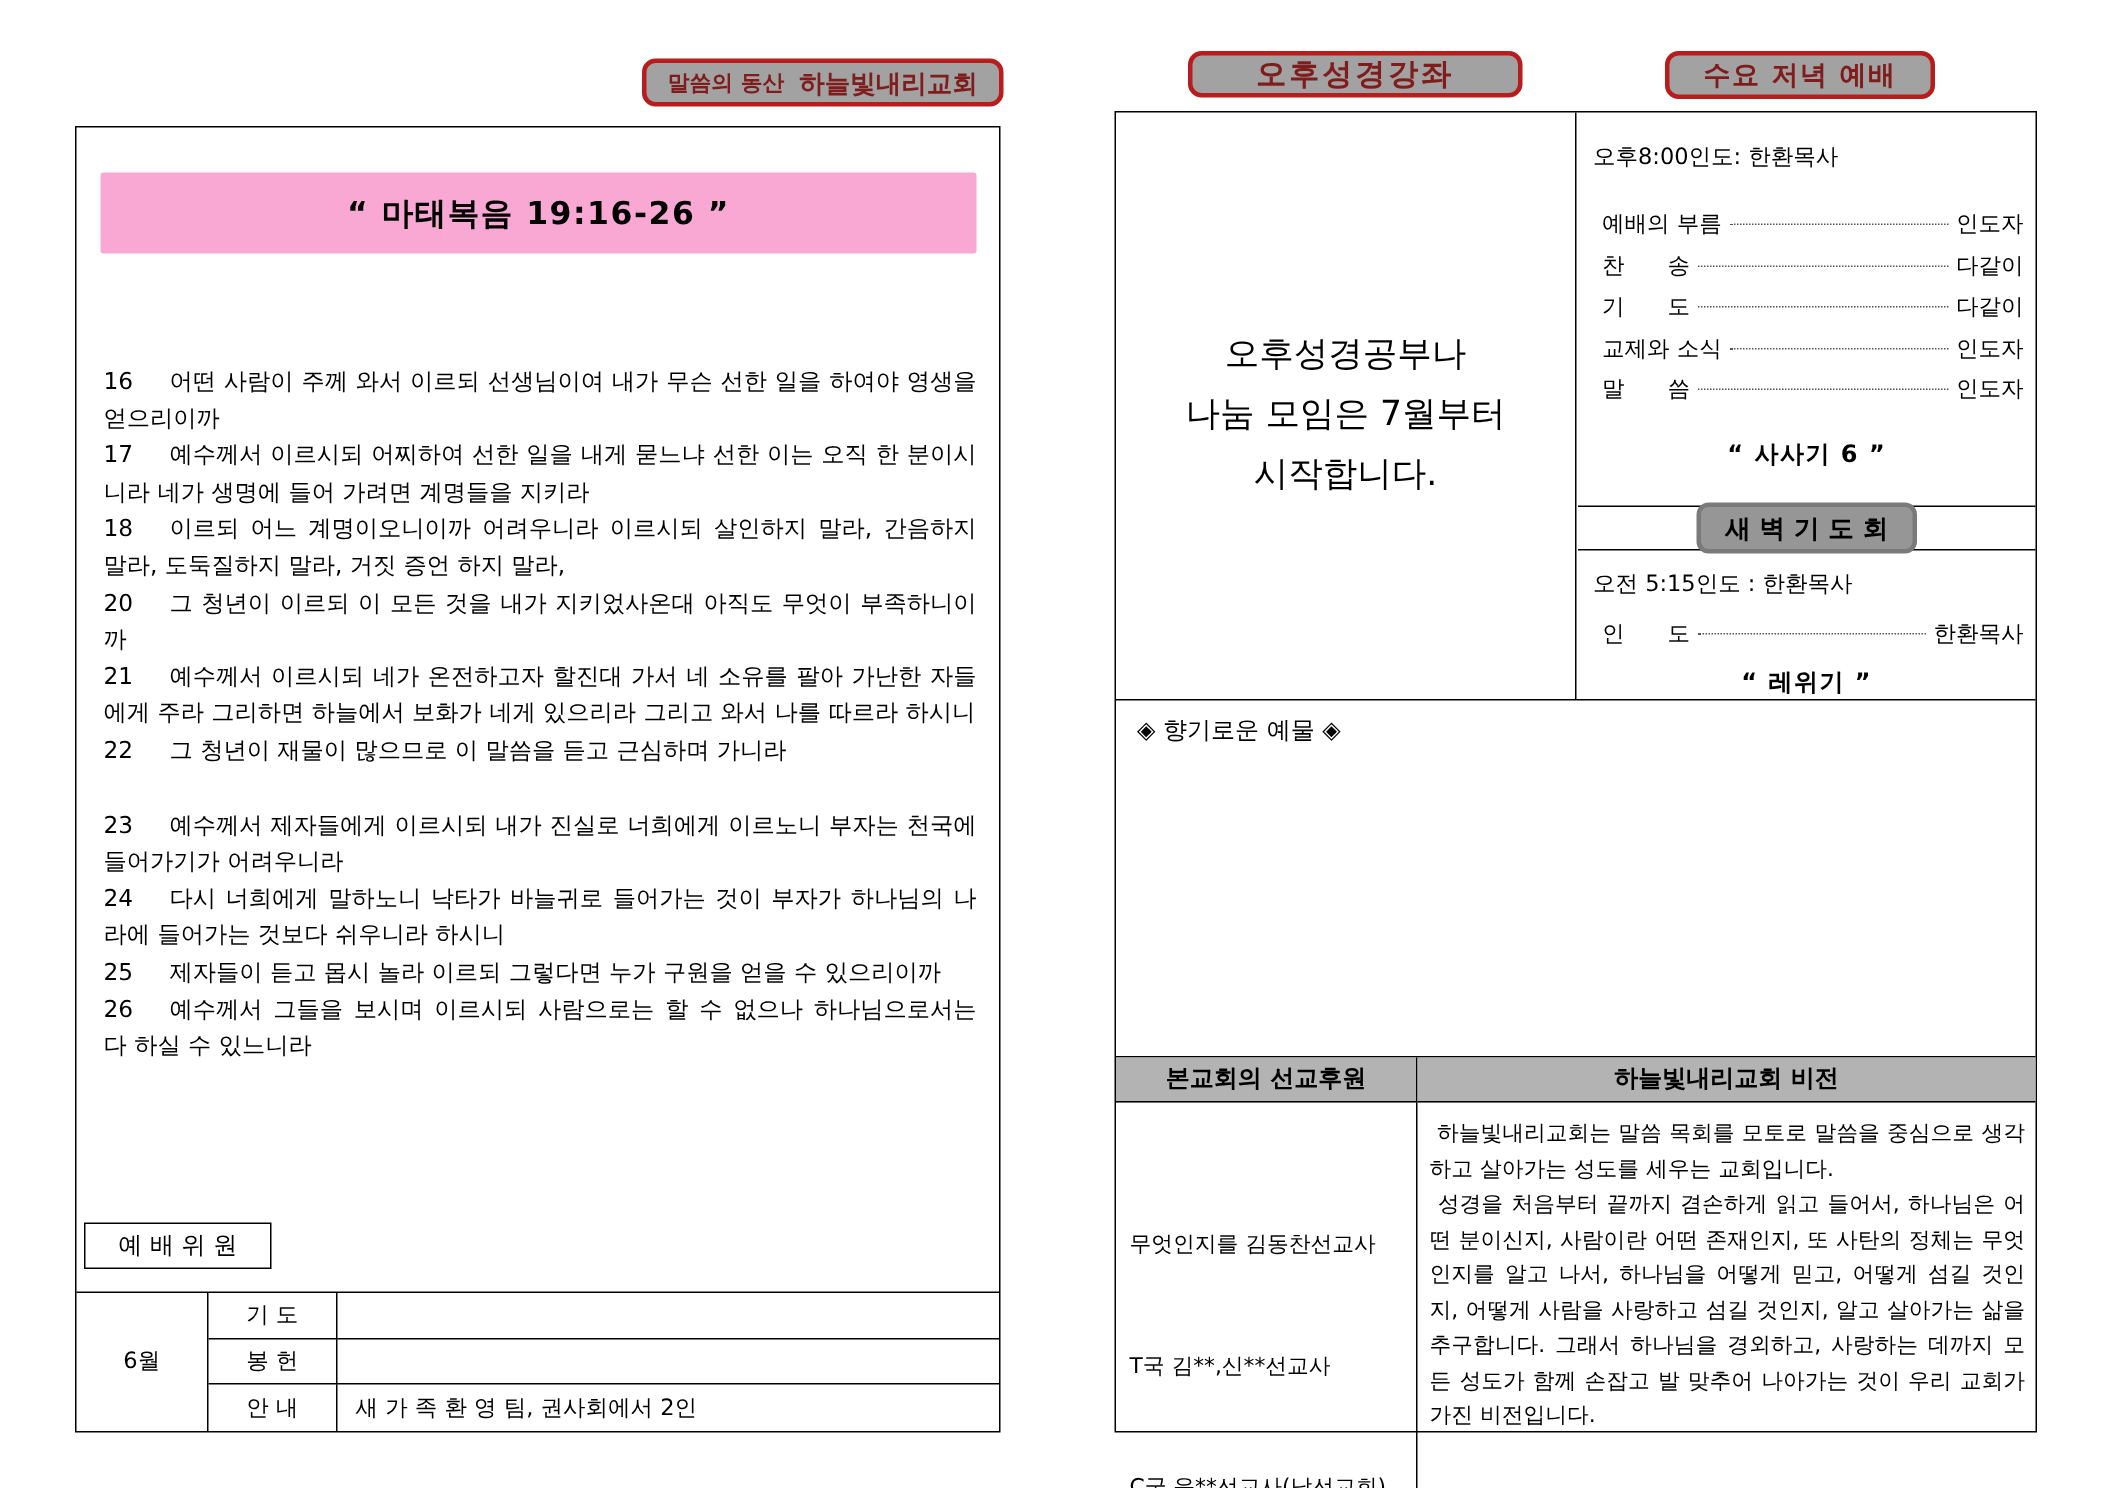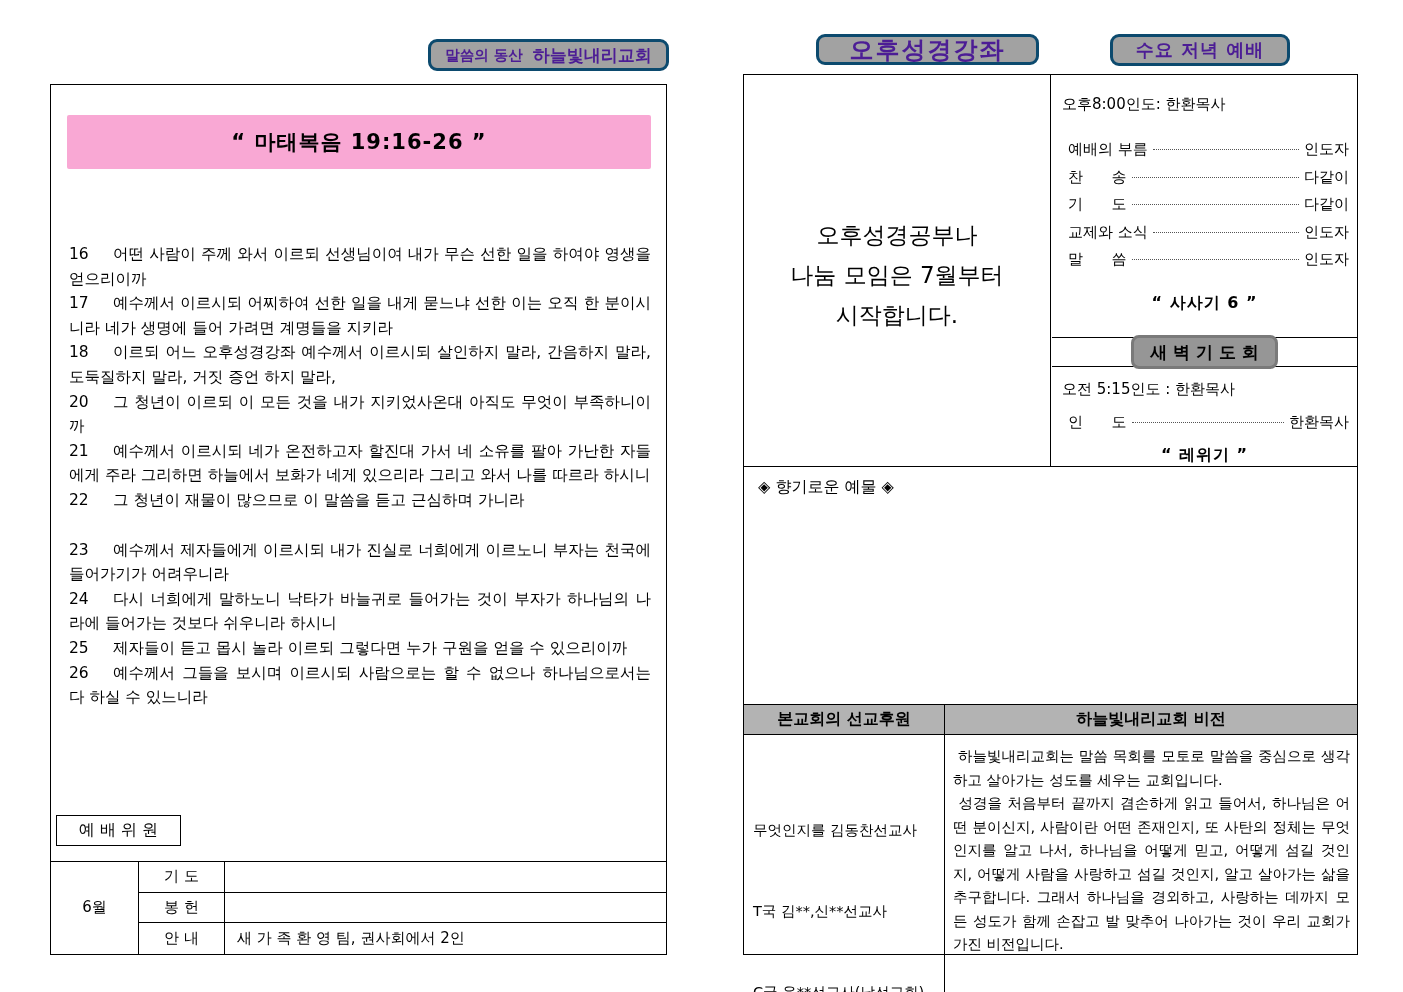--- a/index.html
+++ b/index.html
@@ -7,28 +7,28 @@
   body {
     width:1403px; height:992px; position:relative;
     background:#ffffff; color:#000;
     font-family:"DejaVu Sans","Liberation Sans",sans-serif;
     overflow:hidden;
   }
 
   
   .badge {
     position:absolute; background:#a2a2a2;
-    border:3px solid #0c4a6e; border-radius:9px;
-    display:flex; align-items:center; justify-content:center;
-    font-weight:bold; color:#4c1d95;
+    border:3px solid #b91c1c; border-radius:9px;
+    display:flex; align-items:center; justify-content:center;
+    font-weight:bold; color:#7f1d1d;
   }
   .badge-church { left:428px; top:39px; width:241px; height:32px; font-size:16px; gap:10px; }
   .badge-church .prefix { font-size:14.5px; }
   .badge-church .name   { font-size:17px; }
-  .badge-afternoon { left:792px; top:34px; width:223px; height:31px; font-size:24px; letter-spacing:2px;margin-left:24px; }
+  .badge-afternoon { left:792px; top:34px; width:223px; height:31px; font-size:20px; letter-spacing:2px; }
   .badge-wednesday { left:1110px; top:34px; width:180px; height:32px; font-size:18px; letter-spacing:1px; }
 
   
   .page-left {
     position:absolute; left:50px; top:84px; width:617px; height:871px;
     border:1px solid #000; background:#fff;
   }
   .title-box {
     position:absolute; left:16px; top:30px; width:584px; height:54px;
     background:#f9a8d4; border-radius:2px;
@@ -134,21 +134,21 @@
 <div class="badge badge-afternoon">오후성경강좌</div>
 <div class="badge badge-wednesday">수요 저녁 예배</div>
 
 <div class="page-left">
 
   <div class="title-box">“ 마태복음 19:16-26 ”</div>
 
   <div class="verses">
     <p class="verse"><span class="num">16</span><span>어떤 사람이 주께 와서 이르되 선생님이여 내가 무슨 선한 일을 하여야 영생을 얻으리이까</span></p>
     <p class="verse"><span class="num">17</span><span>예수께서 이르시되 어찌하여 선한 일을 내게 묻느냐 선한 이는 오직 한 분이시니라 네가 생명에 들어 가려면 계명들을 지키라</span></p>
-    <p class="verse"><span class="num">18</span><span>이르되 어느 오후성경강좌 예수께서 이르시되 살인하지 말라, 간음하지 말라, 도둑질하지 말라, 거짓 증언 하지 말라,</span></p>
+    <p class="verse"><span class="num">18</span><span>이르되 어느 계명이오니이까 어려우니라 이르시되 살인하지 말라, 간음하지 말라, 도둑질하지 말라, 거짓 증언 하지 말라,</span></p>
     <p class="verse"><span class="num">20</span><span>그 청년이 이르되 이 모든 것을 내가 지키었사온대 아직도 무엇이 부족하니이까</span></p>
     <p class="verse"><span class="num">21</span><span>예수께서 이르시되 네가 온전하고자 할진대 가서 네 소유를 팔아 가난한 자들에게 주라 그리하면 하늘에서 보화가 네게 있으리라 그리고 와서 나를 따르라 하시니</span></p>
     <p class="verse"><span class="num">22</span><span>그 청년이 재물이 많으므로 이 말씀을 듣고 근심하며 가니라</span></p>
     <p class="verse gap"><span class="num">23</span><span>예수께서 제자들에게 이르시되 내가 진실로 너희에게 이르노니 부자는 천국에 들어가기가 어려우니라</span></p>
     <p class="verse"><span class="num">24</span><span>다시 너희에게 말하노니 낙타가 바늘귀로 들어가는 것이 부자가 하나님의 나라에 들어가는 것보다 쉬우니라 하시니</span></p>
     <p class="verse"><span class="num">25</span><span>제자들이 듣고 몹시 놀라 이르되 그렇다면 누가 구원을 얻을 수 있으리이까</span></p>
     <p class="verse"><span class="num">26</span><span>예수께서 그들을 보시며 이르시되 사람으로는 할 수 없으나 하나님으로서는 다 하실 수 있느니라</span></p>
   </div>
 
   <div class="committee-box">예 배 위 원</div>

